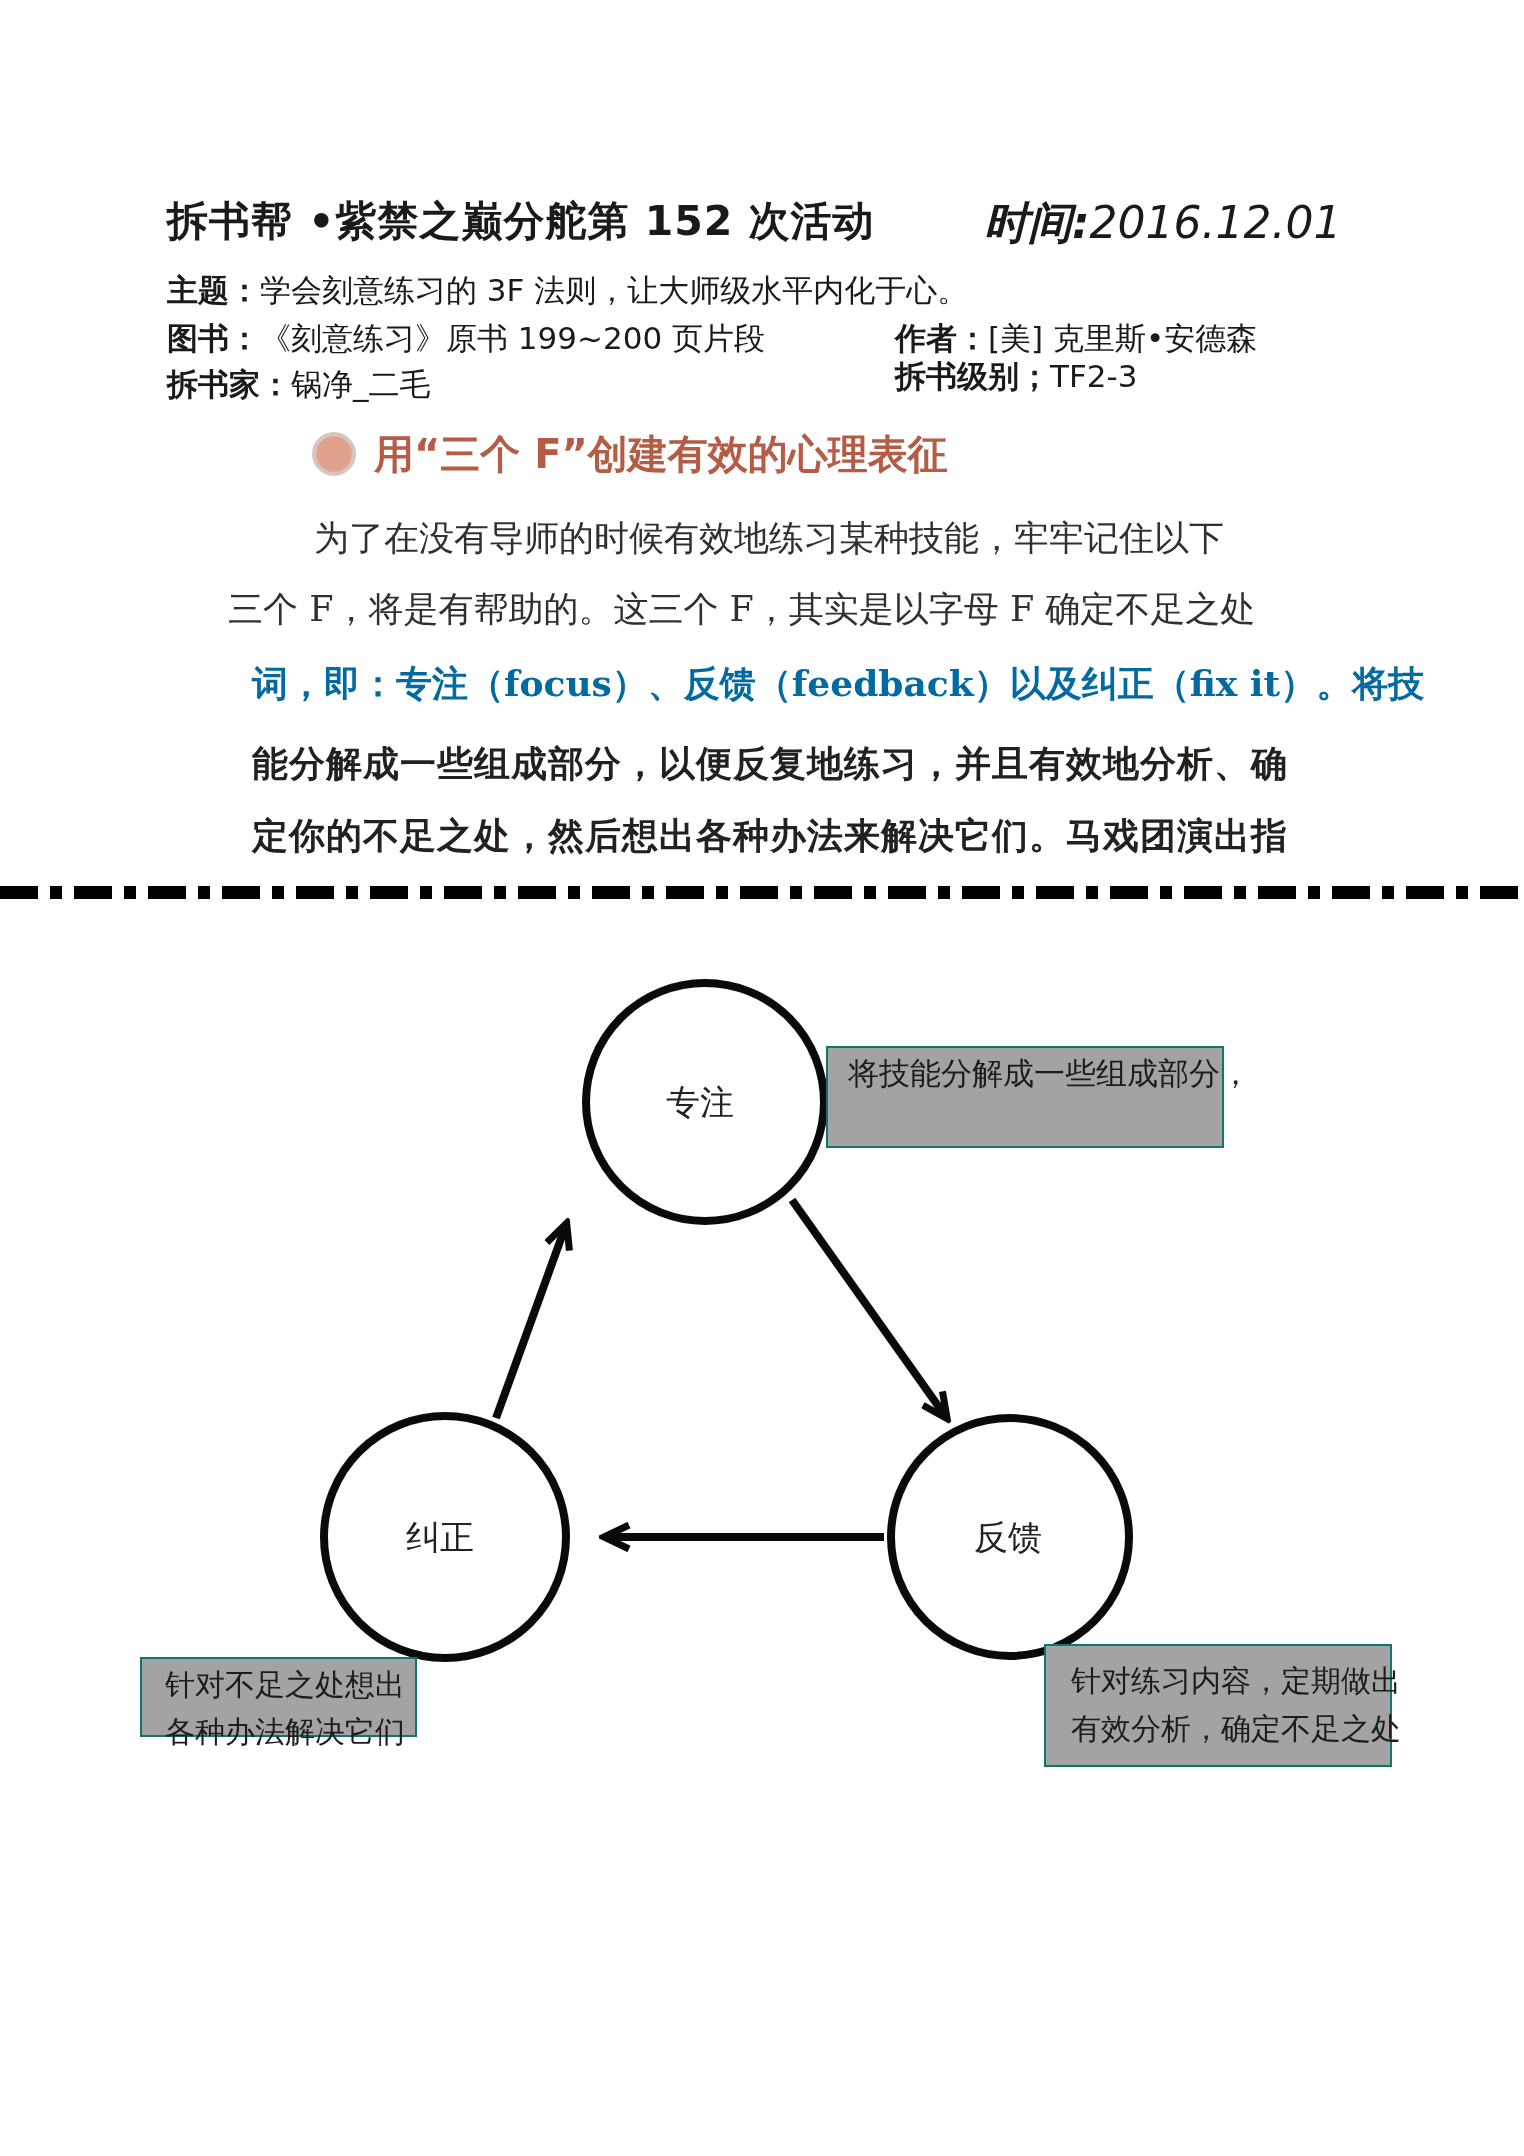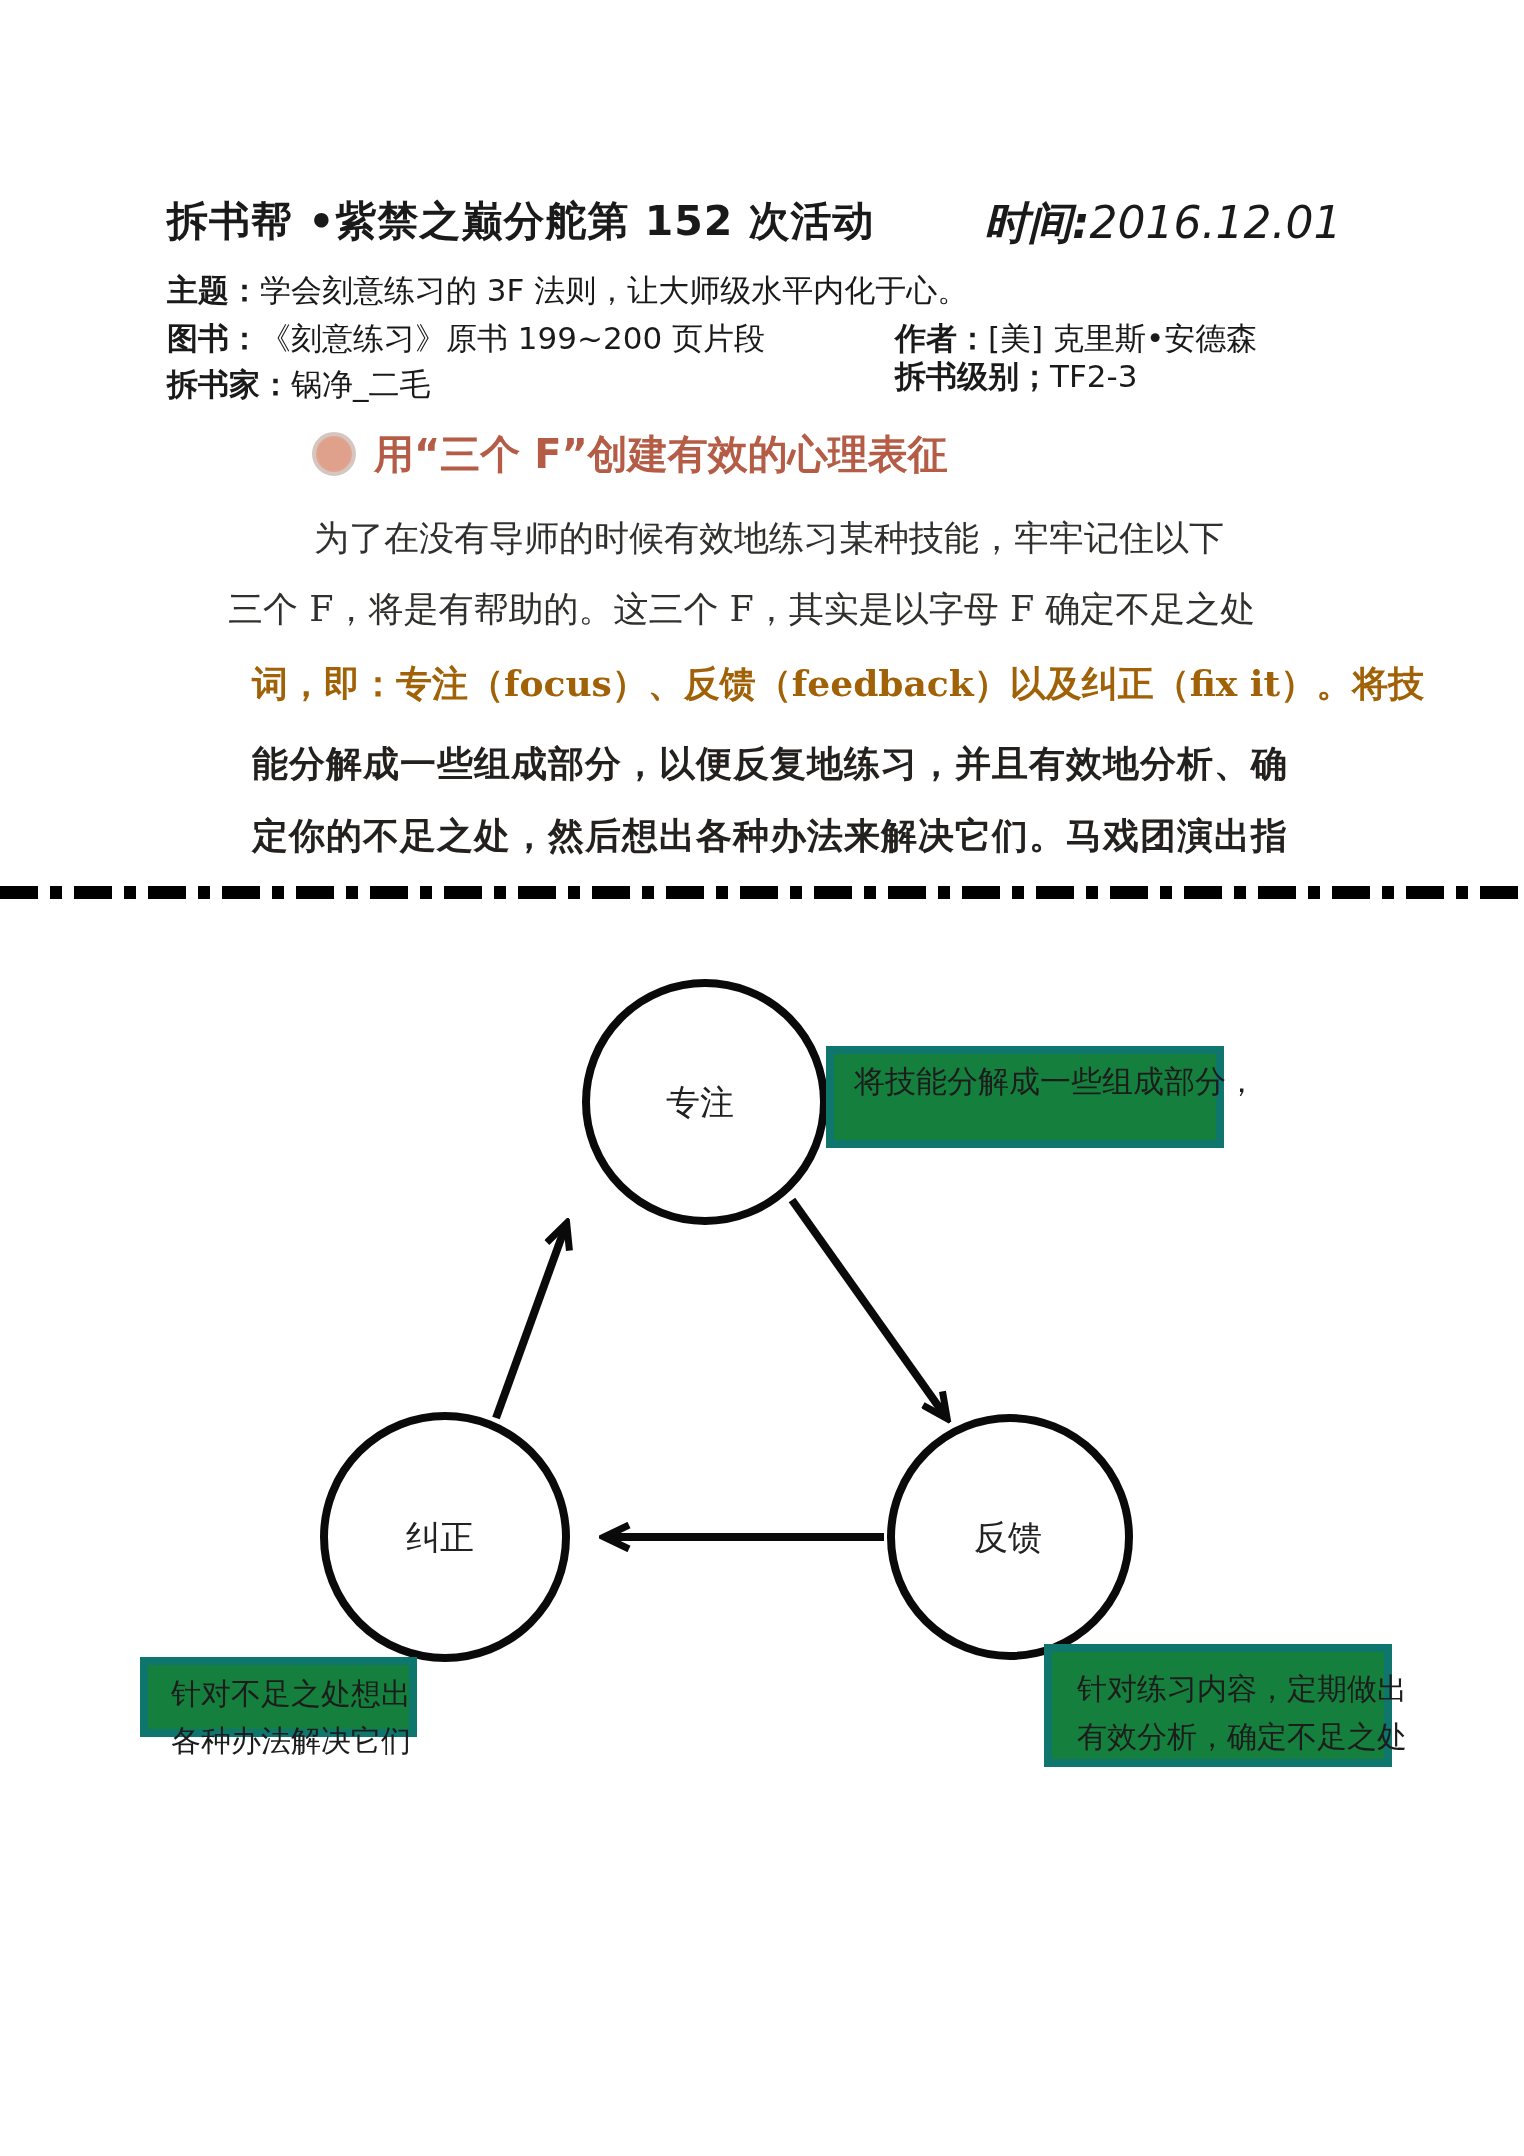--- a/index.html
+++ b/index.html
@@ -19,30 +19,30 @@
   .meta-reader{left:167px;top:364px;}
   .meta-level{left:895px;top:356px;}
   
   .excerpt{font-family:"DejaVu Serif",serif;color:#30302e;white-space:nowrap;}
   .ex-heading{left:312px;top:430px;height:48px;color:#b45c46;font-size:40px;font-weight:700;
               font-family:"DejaVu Sans",sans-serif;display:flex;align-items:center;gap:18px;white-space:nowrap;}
   .bullet{width:36px;height:36px;border-radius:50%;border:4px solid #d6c6c0;
           background:radial-gradient(circle at 50% 50%, #dfa18c 0 62%, #e8c0b2 100%);display:inline-block;}
   .p1{left:314px;top:515px;font-size:35px;}
   .p2{left:228px;top:586px;font-size:35px;}
-  .p3{left:252px;top:660px;font-size:36px;font-weight:600;color:#a16207;}
+  .p3{left:252px;top:660px;font-size:36px;font-weight:600;color:#0369a1;}
   .p4{left:252px;top:740px;font-size:36px;font-weight:600;color:#23201e;letter-spacing:1px;}
   .p5{left:252px;top:812px;font-size:36px;font-weight:600;color:#23201e;letter-spacing:1px;}
   
   .divider{left:0;top:886px;width:1524px;height:13px;
     background:repeating-linear-gradient(90deg,#000 0 38px,transparent 38px 50px,#000 50px 62px,transparent 62px 74px);}
   
   .diagram{left:0;top:930px;}
-  .note{position:absolute;background:#15803d;border:8px solid #0f766e;
-        font-family:Liberation Serif, serif;color:#1c1c1c;box-sizing:border-box;white-space:nowrap;}
+  .note{position:absolute;background:#a3a3a3;border:2px solid #0f766e;
+        font-family:Liberation Mono, monospace;color:#1c1c1c;box-sizing:border-box;white-space:nowrap;}
   .note-focus{left:826px;top:1046px;width:398px;height:102px;font-size:31px;line-height:44px;padding:6px 0 0 20px;}
   .note-fix{left:140px;top:1657px;width:277px;height:80px;font-size:30px;line-height:47px;padding:5px 0 0 23px;}
   .note-feedback{left:1044px;top:1644px;width:348px;height:123px;font-size:30px;line-height:48px;padding:13px 0 0 25px;}
   svg text{font-family:"DejaVu Serif",serif;font-size:34px;fill:#222222;}
 </style>
 </head>
 <body>
 
 <div id="page">
 

